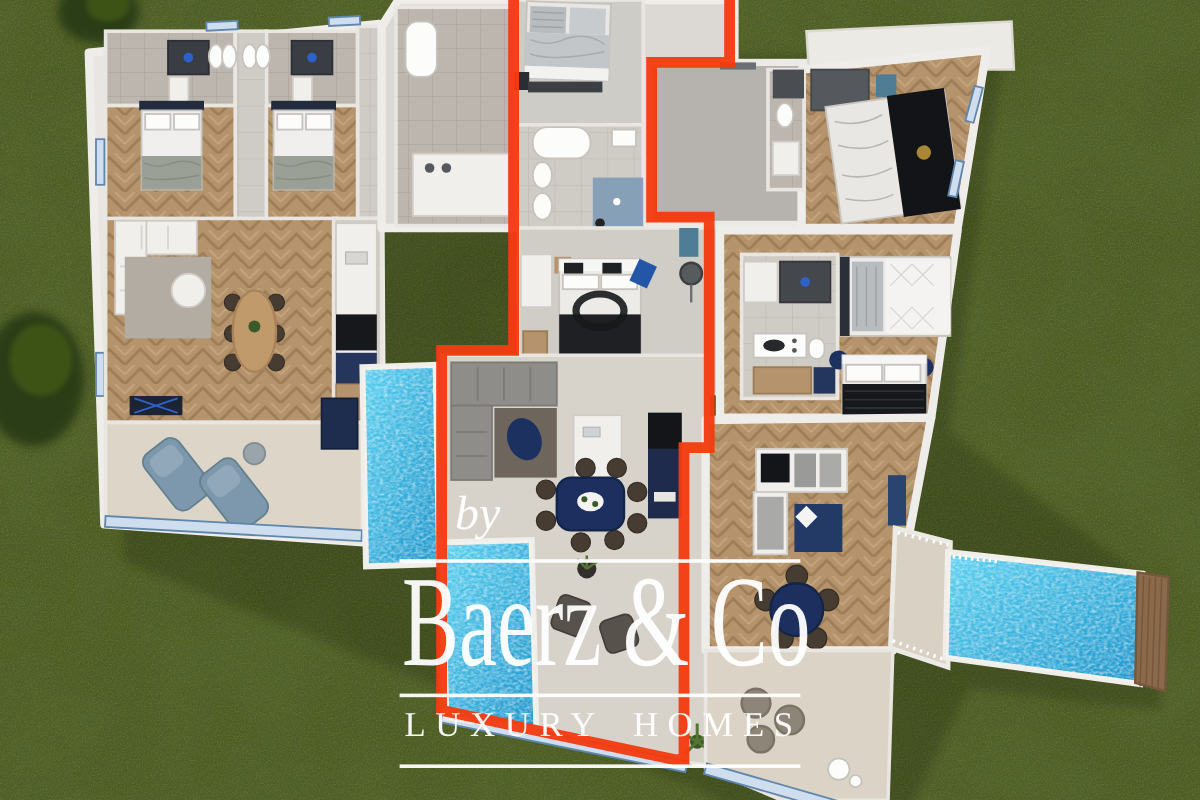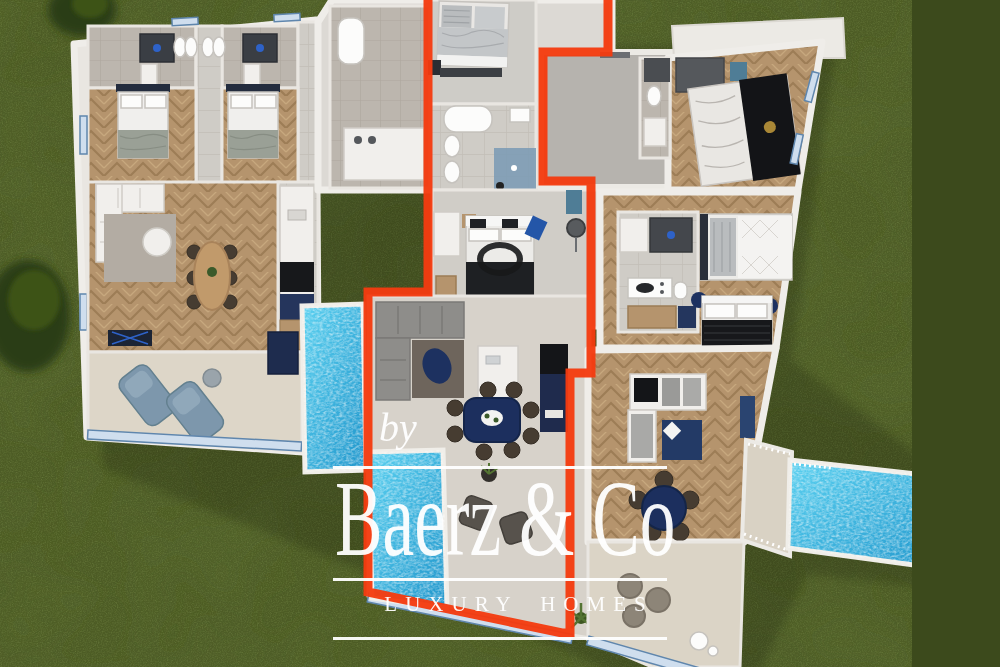--- a/index.html
+++ b/index.html
@@ -1,30 +1,30 @@
 <!DOCTYPE html>
 <html><head>
 <meta charset="utf-8">
 <style>
   html,body{margin:0;padding:0;background:#3c4a1c;}
-  #stage{position:relative;width:912px;height:667px;overflow:hidden;font-family:"Liberation Serif",serif;}
+  #stage{position:relative;width:1000px;height:667px;overflow:hidden;font-family:"Liberation Serif",serif;}
   #stage svg{position:absolute;left:0;top:0;}
   
   .wallHeavy{stroke:#efede9;stroke-width:7;stroke-linejoin:round;}
   .wall3{stroke:#e9e6e1;stroke-width:3;}
   .w{fill:#f1efec;stroke:#cfccc6;stroke-width:1.5;}
   .fix{fill:#fcfcfb;stroke:#c6c3be;stroke-width:1.5;}
   .glz{fill:#cfdeee;stroke:#5f86ad;stroke-width:1.5;}
   .chair{fill:#463c31;stroke:#352d24;stroke-width:1;}
   
   .wm{position:absolute;left:0;top:0;width:1000px;height:667px;pointer-events:none;color:rgba(255,255,255,0.95);}
   .wm .rule{position:absolute;left:333px;width:334px;height:3px;background:rgba(255,255,255,0.95);}
   .wm .by{position:absolute;left:333px;width:130px;top:408px;text-align:center;font-style:italic;font-size:40px;line-height:40px;}
   .wm .brand{position:absolute;left:250px;width:500px;top:465px;height:120px;text-align:center;font-size:108px;line-height:108px;white-space:nowrap;transform:scaleX(0.66);transform-origin:50% 0;}
-  .wm .tagline{position:absolute;left:348px;width:334px;top:590px;text-align:center;font-size:21px;line-height:29px;letter-spacing:8px;word-spacing:9px;text-indent:8px;white-space:nowrap;}
+  .wm .tagline{position:absolute;left:329px;width:334px;top:590px;text-align:center;font-size:29px;line-height:29px;letter-spacing:8px;word-spacing:9px;text-indent:8px;white-space:nowrap;}
 </style>
 </head>
 <body>
 
 <div id="stage">
 <svg width="1000" height="667" viewBox="0 0 1000 667">
   <defs>
     <pattern id="wood" width="26" height="16" patternUnits="userSpaceOnUse">
       <rect width="26" height="16" fill="#b5946d"></rect>
       <path d="M0,16 L13,3 L26,16" stroke="#9d7d56" stroke-width="2.2" fill="none"></path>

